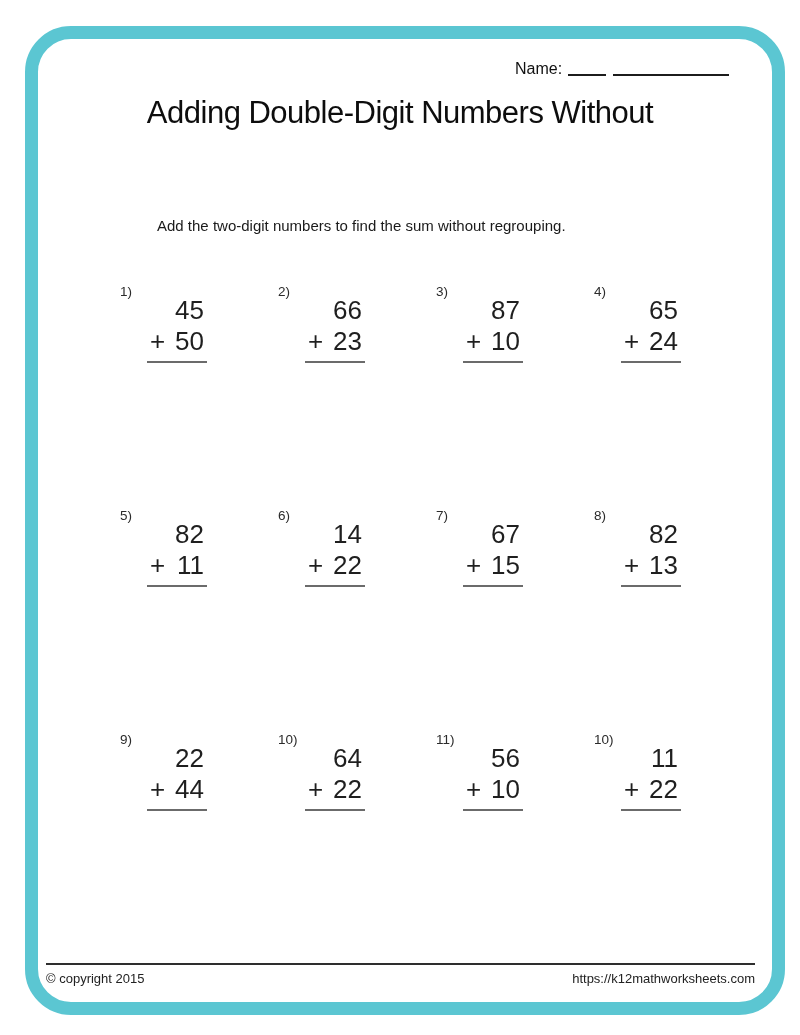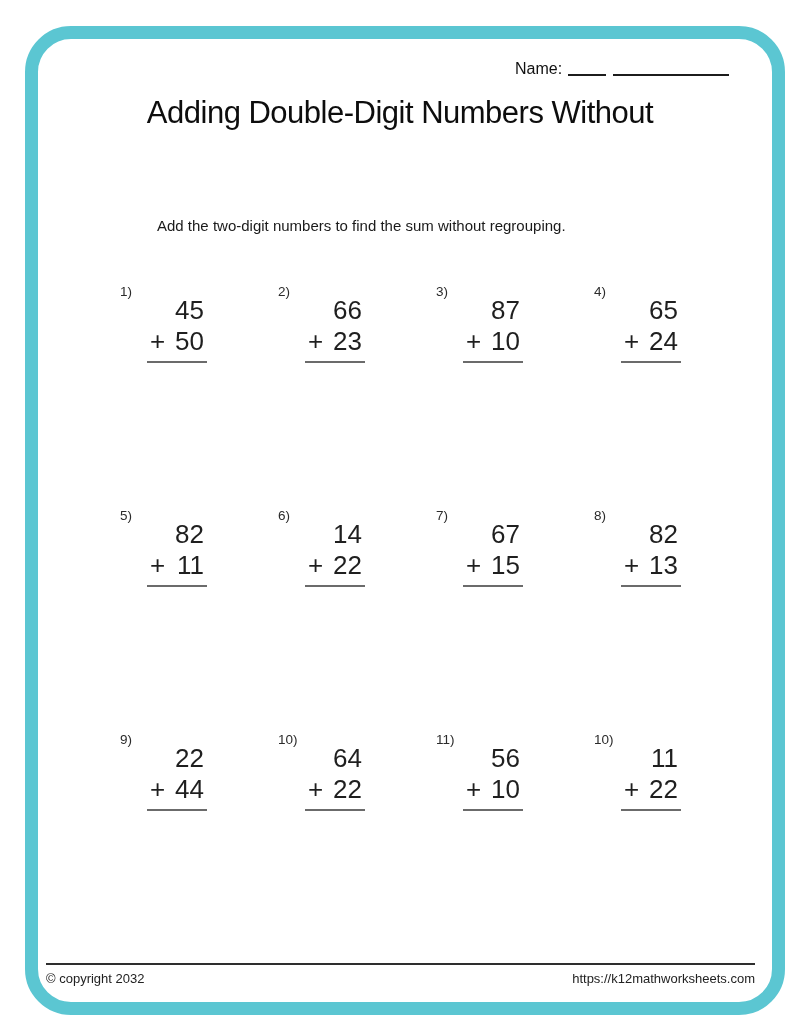--- a/index.html
+++ b/index.html
@@ -200,16 +200,16 @@
           <span>22</span>
         </div>
         <div class="rule"></div>
       </div>
     </div>
 
   </div>
 
   <div class="footer-rule"></div>
   <div class="footer">
-    <span>© copyright 2032</span>
+    <span>© copyright 2015</span>
     <span>https://k12mathworksheets.com</span>
   </div>
 </div>
 
 </body></html>

